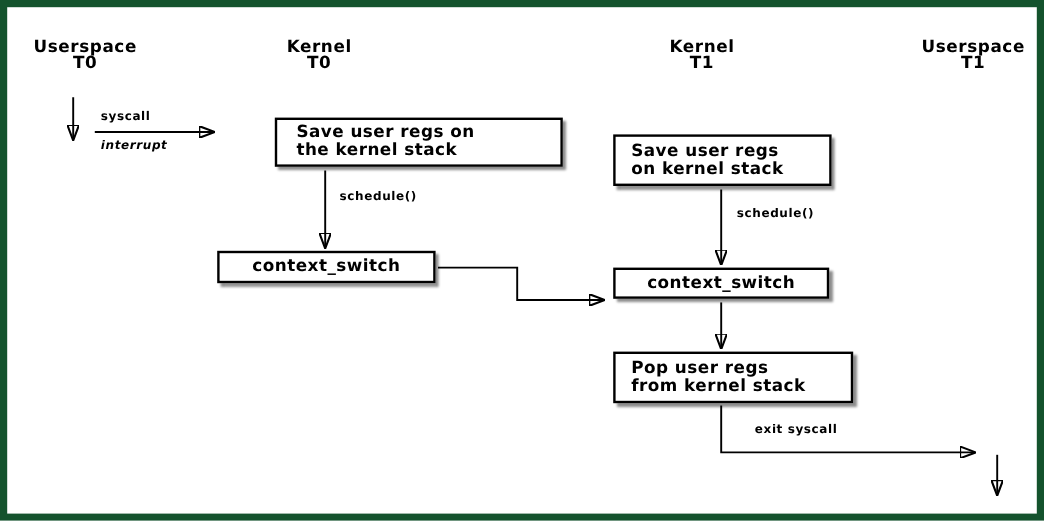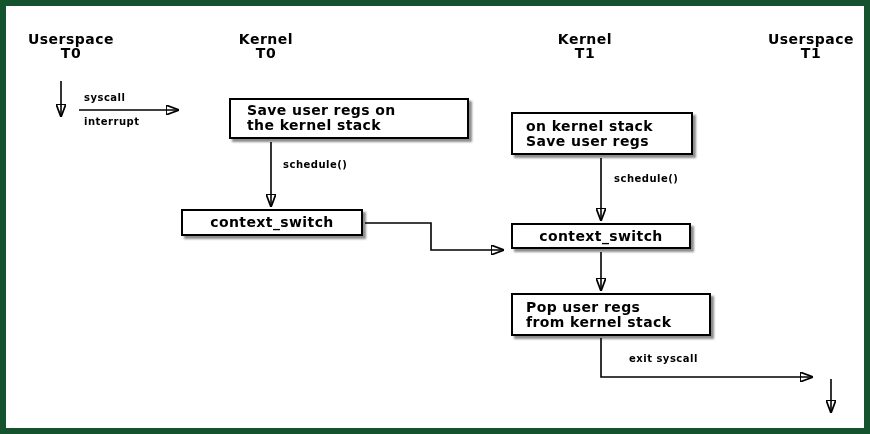--- a/index.html
+++ b/index.html
@@ -78,33 +78,33 @@
   <div class="box twoline" style="left:175px; top:92px; width:240px; height:41px;margin-left:48px;">
     <div>Save user regs on</div>
     <div>the kernel stack</div>
   </div>
 
   <div class="box oneline" style="left:175px; top:203px; width:182px; height:27px;">
     <span>context_switch</span>
   </div>
 
   <div class="box twoline" style="left:505px; top:106px; width:182px; height:43px; padding-left:13px; padding-top:5px;">
+    <div>Save user regs</div>
     <div>on kernel stack</div>
-    <div>Save user regs</div>
   </div>
 
   <div class="box oneline" style="left:505px; top:217px; width:180px; height:26px;">
     <span>context_switch</span>
   </div>
 
   <div class="box twoline" style="left:505px; top:287px; width:200px; height:43px; padding-left:13px; padding-top:5px;">
     <div>Pop user regs</div>
     <div>from kernel stack</div>
   </div>
 
   <div class="lbl" style="left:78px; top:86px;">syscall</div>
-  <div class="lbl" style="left:78px; top:110px;">interrupt</div>
+  <div class="lbl" style="left:78px; top:110px;font-style:italic;">interrupt</div>
   <div class="lbl" style="left:277px; top:153px;">schedule()</div>
   <div class="lbl" style="left:608px; top:167px;">schedule()</div>
   <div class="lbl" style="left:623px; top:347px;">exit syscall</div>
 
 
 </div>
 
 </body></html>

